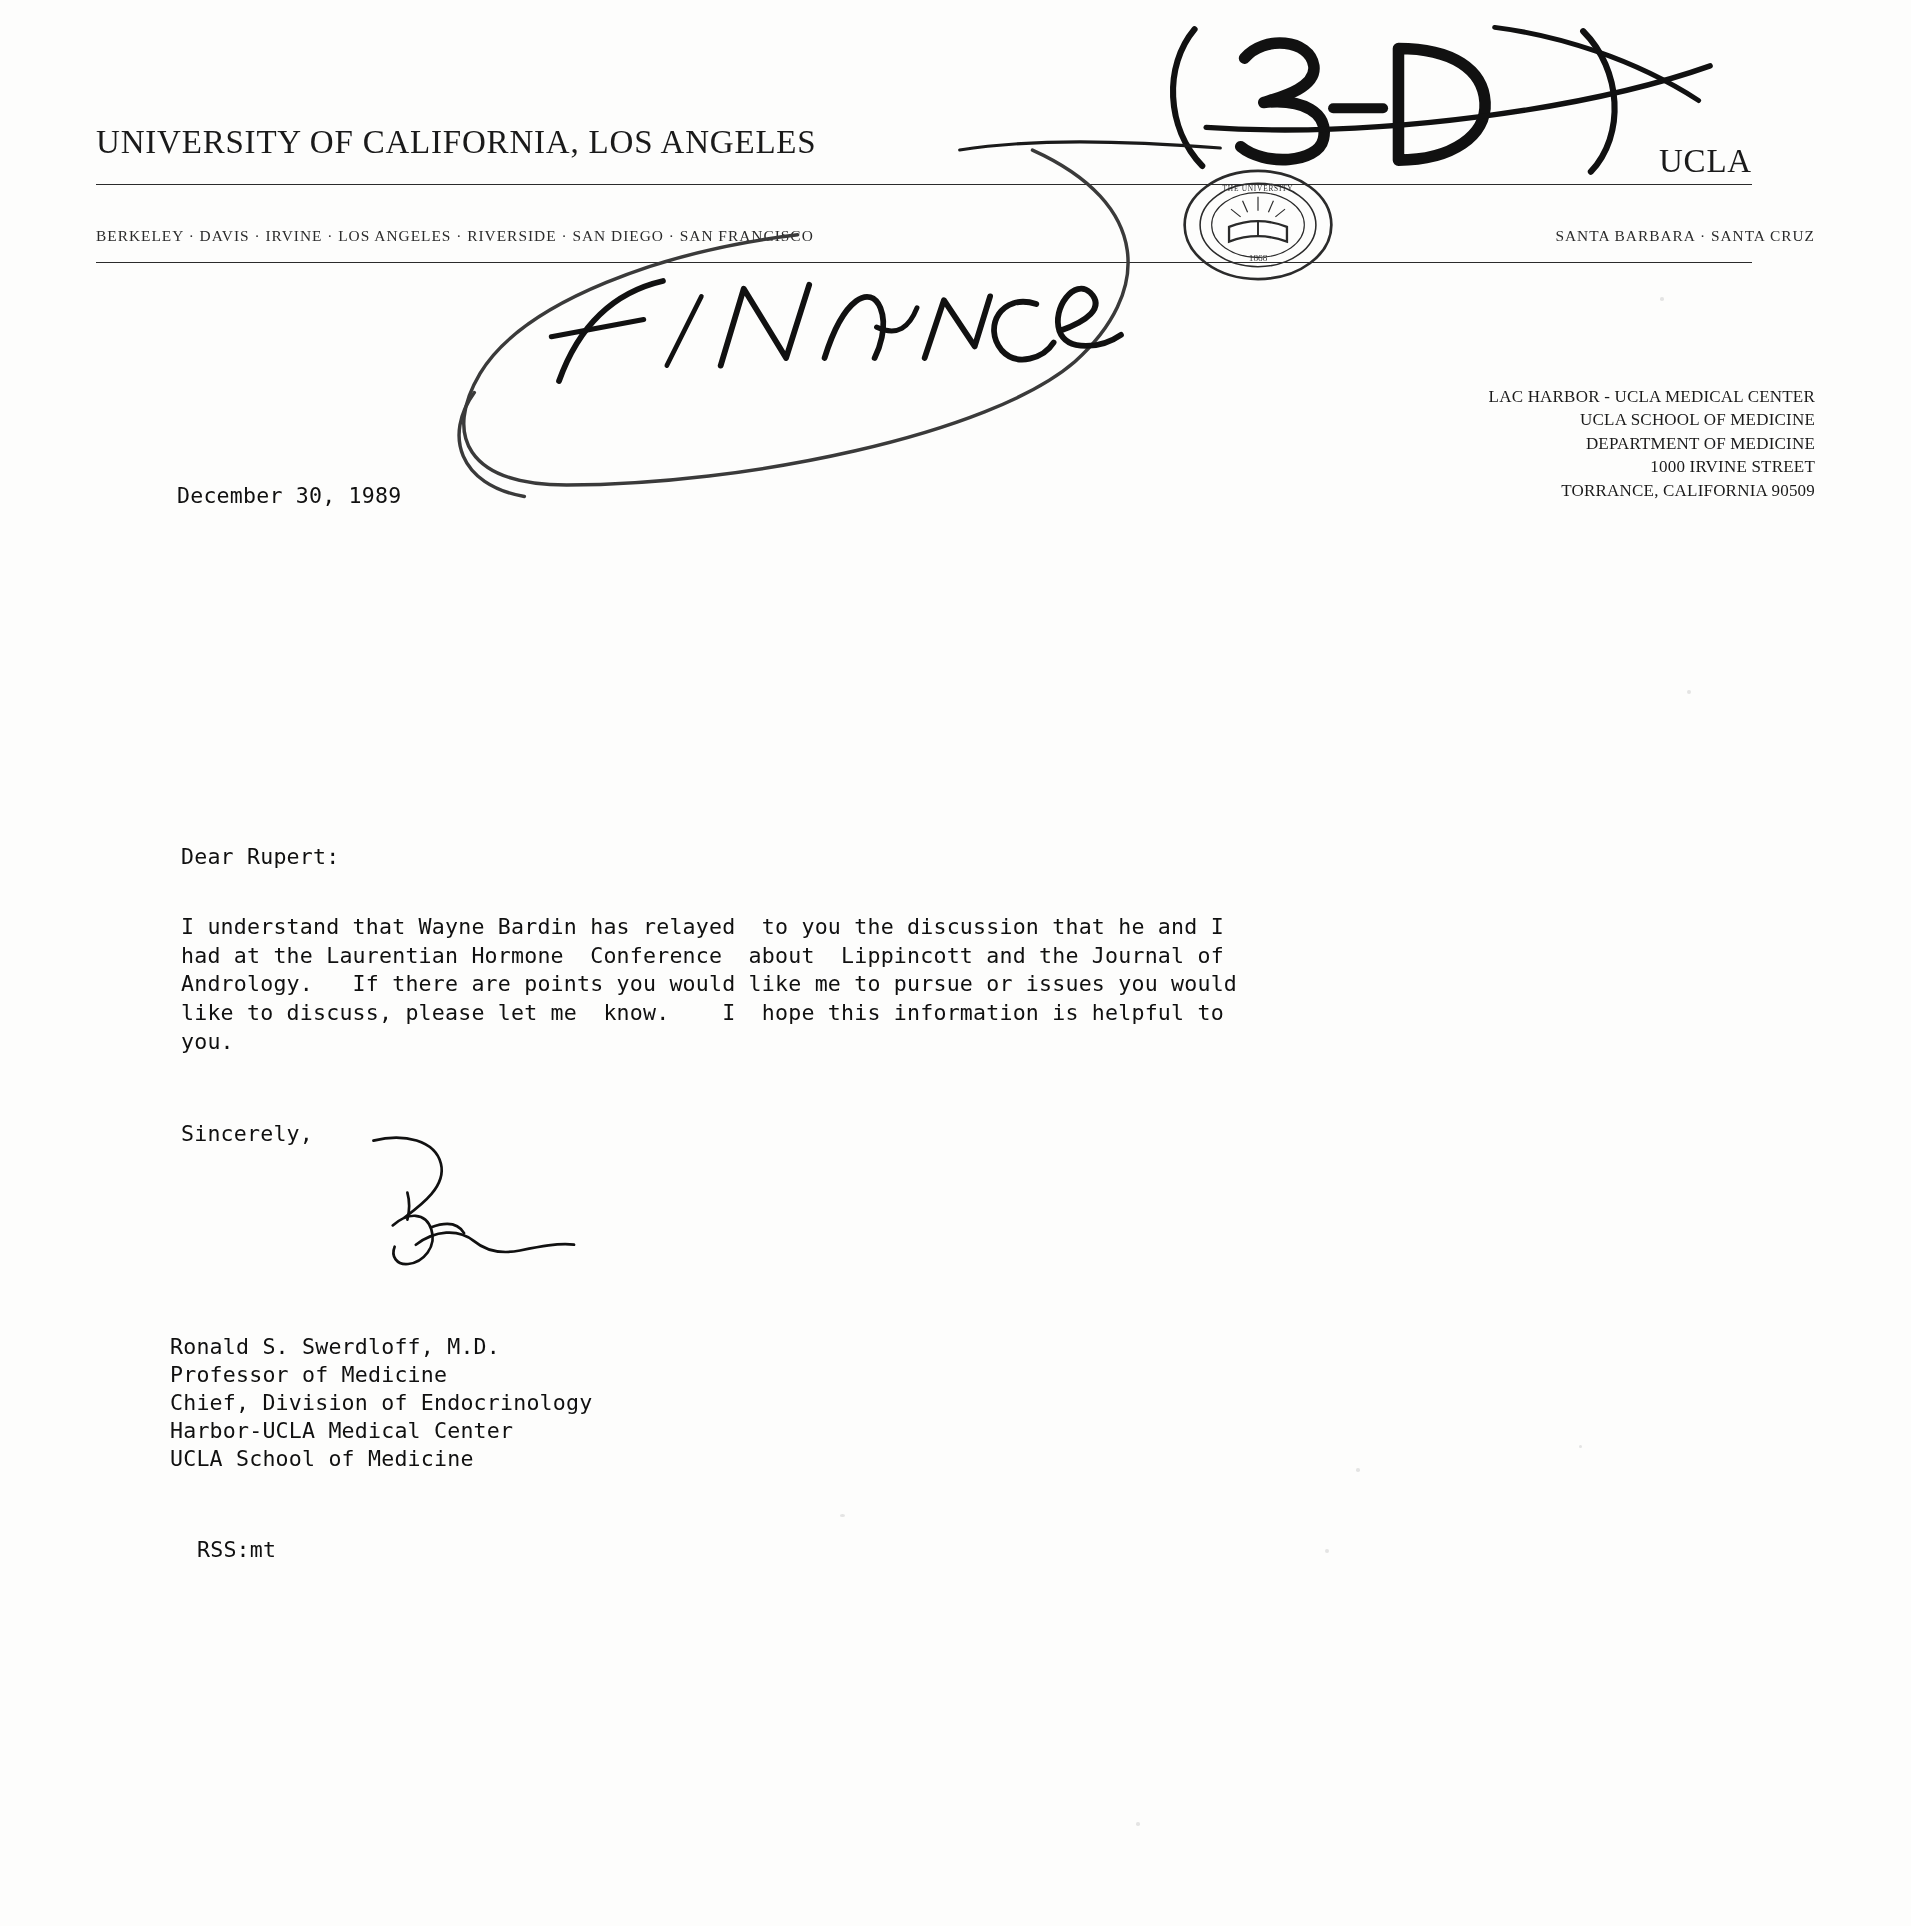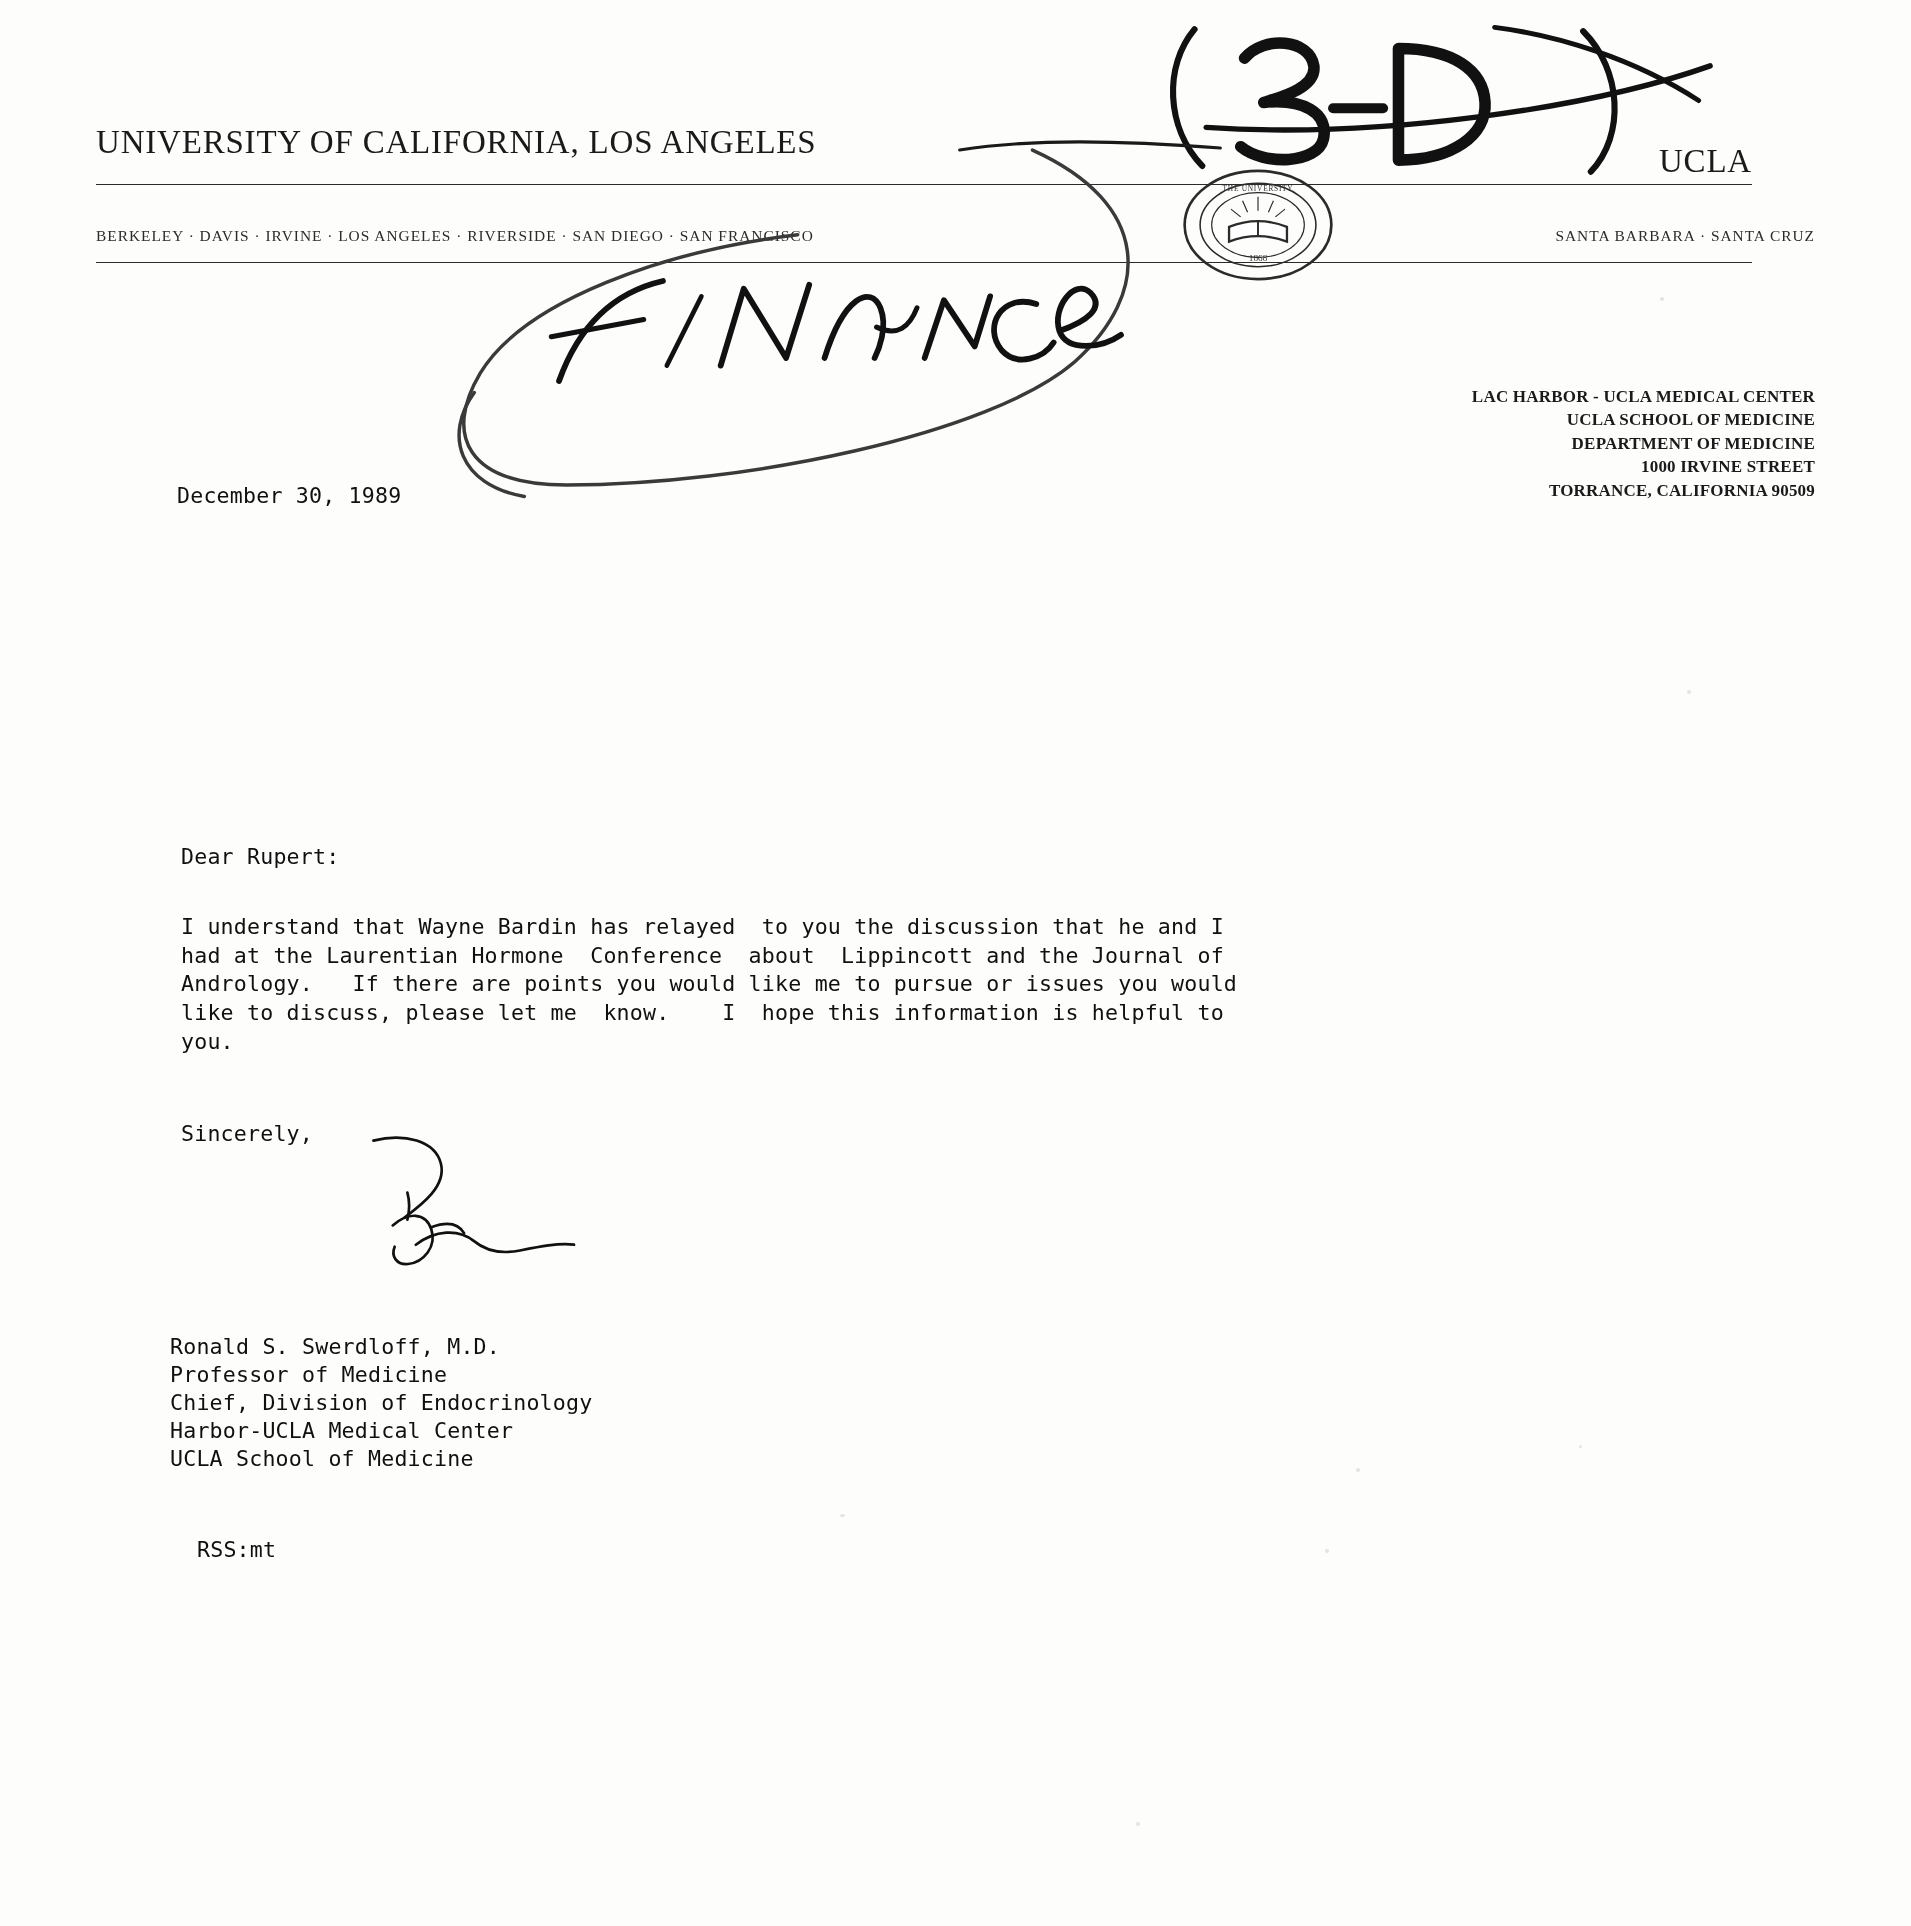--- a/index.html
+++ b/index.html
@@ -106,21 +106,21 @@
   .dept-block {
     position: absolute;
     right: 96px;
     top: 385px;
     text-align: right;
     font-size: 17px;
     line-height: 1.38;
     letter-spacing: 0.2px;
     color: #1a1a1a;
   }
-  .dept-block div { white-space: nowrap; font-weight: bold; }
+  .dept-block div { white-space: nowrap; }
 
   
   .date {
     position: absolute;
     left: 177px;
     top: 483px;
     font-family: "DejaVu Sans Mono", monospace;
     font-size: 21.6px;
     letter-spacing: 0.6px;
     color: #111;

